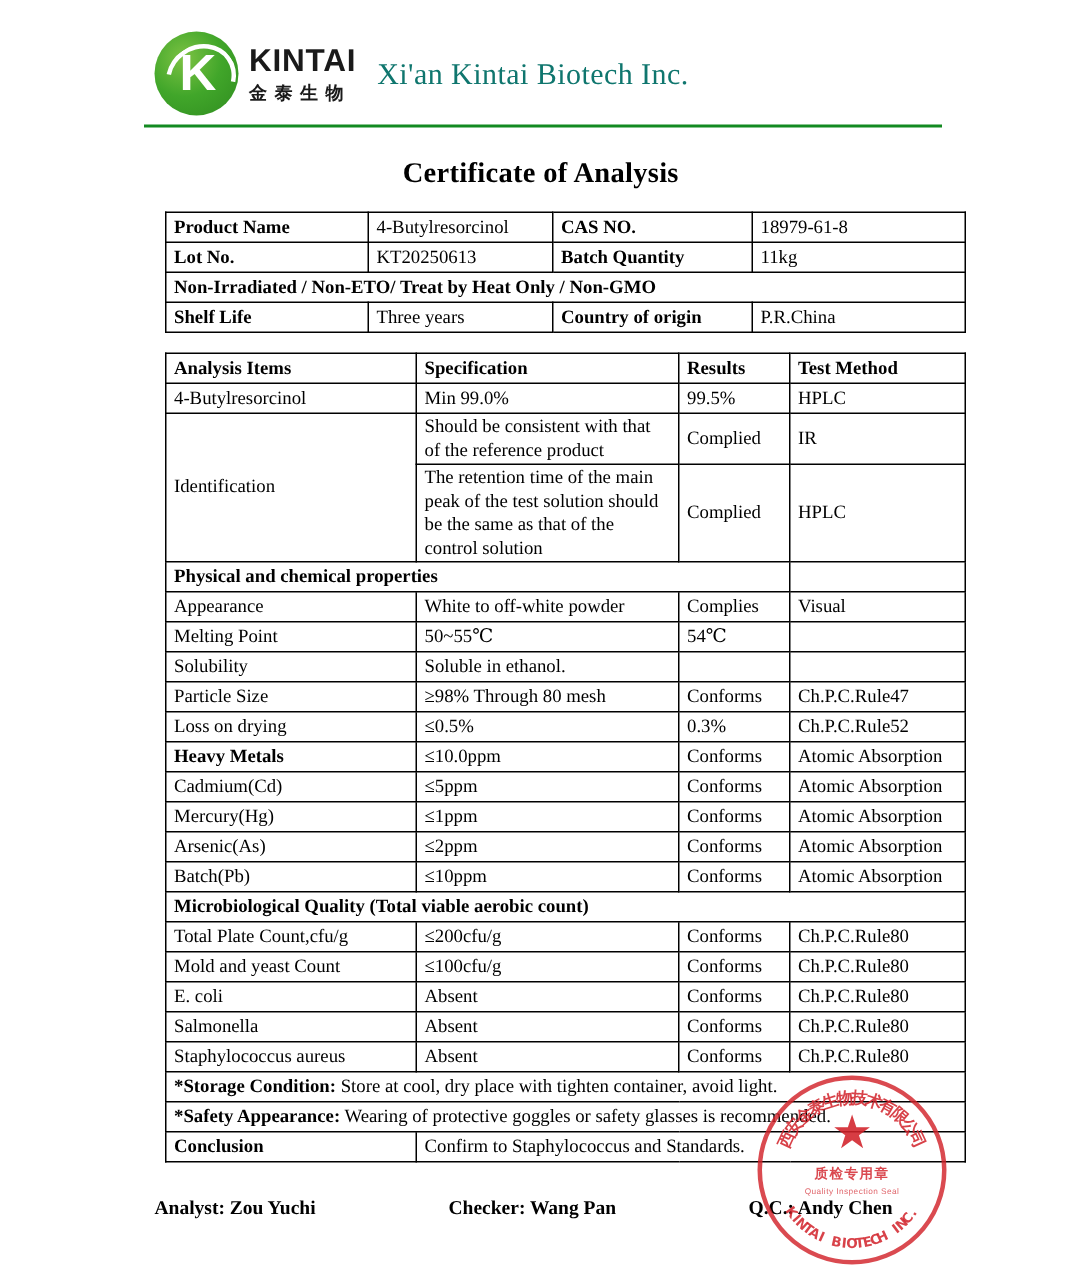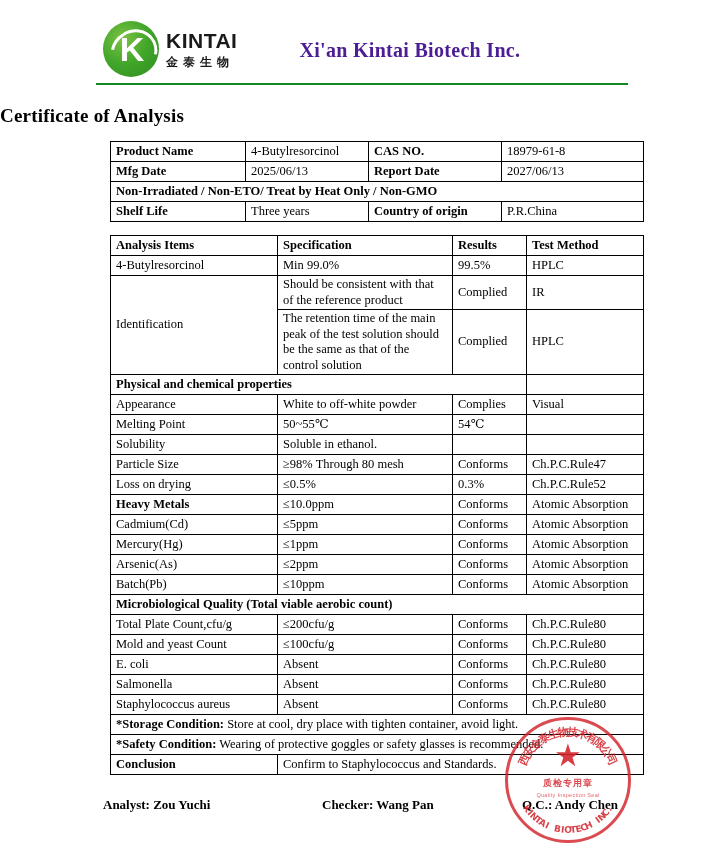--- a/index.html
+++ b/index.html
@@ -91,39 +91,38 @@
   }
   #company-cn {
     font-family: "DejaVu Sans", sans-serif;
     font-weight: bold;
     font-size: 23px;
     color: #0f7a1e;
     letter-spacing: 1px;
   }
   #company-en {
     font-family: "Liberation Serif", serif;
-    font-weight: bold;
+    font-weight: normal;
     font-size: 20px;
-    color: #4c1d95;
+    color: #0f766e;
     margin-top: 2px;
     letter-spacing: 0.3px;
-    margin-left: 48px;
   }
   #green-rule {
     position: absolute;
     left: 96px;
     right: 93px;
     bottom: 3px;
     height: 2px;
     background: #138a21;
   }
 
   
   #doc-title {
-    text-align: left;
+    text-align: center;
     font-size: 19px;
     font-weight: bold;
     margin: 17px 0 14px 0;
     letter-spacing: 0.2px;
   }
 
   
   .sheet {
     width: 533px;
     margin: 0 auto;
@@ -170,21 +169,21 @@
   
   #signatures {
     width: 533px;
     margin: 22px auto 0 auto;
     display: flex;
     font-size: 13px;
     font-weight: bold;
     position: relative;
   }
   #sig-analyst { width: 196px; padding-left: 9px; }
-  #sig-checker { width: 200px; margin-left: 23px; }
+  #sig-checker { width: 200px; }
   #sig-qc { flex: 1; }
 
   
   #seal {
     position: absolute;
     left: 505px;
     top: 717px;
     width: 126px;
     height: 126px;
     pointer-events: none;
@@ -279,24 +278,24 @@
         <col class="c4">
       </colgroup>
     <tbody>
       <tr>
         <td class="b">Product Name</td>
         <td>4-Butylresorcinol</td>
         <td class="b">CAS NO.</td>
         <td>18979-61-8</td>
       </tr>
       <tr>
-        <td class="b">Mfg Date</td>
-        <td>2025/06/13</td>
-        <td class="b">Report Date</td>
-        <td>2027/06/13</td>
+        <td class="b">Lot No.</td>
+        <td>KT20250613</td>
+        <td class="b">Batch Quantity</td>
+        <td>11kg</td>
       </tr>
       <tr>
         <td class="b" colspan="4">Non-Irradiated / Non-ETO/ Treat by Heat Only / Non-GMO</td>
       </tr>
       <tr>
         <td class="b">Shelf Life</td>
         <td>Three years</td>
         <td class="b">Country of origin</td>
         <td>P.R.China</td>
       </tr>
@@ -438,21 +437,21 @@
         <td>Staphylococcus aureus</td>
         <td>Absent</td>
         <td>Conforms</td>
         <td>Ch.P.C.Rule80</td>
       </tr>
 
       <tr>
         <td colspan="4" class="pad-top"><span class="b">*Storage Condition:</span><span> Store at cool, dry  place with tighten container, avoid light.</span></td>
       </tr>
       <tr>
-        <td colspan="4" class="pad-top"><span class="b">*Safety Condition:</span><span> Wearing of protective goggles or safety glasses is recommended.</span></td>
+        <td colspan="4" class="pad-top"><span class="b">*Safety Appearance:</span><span> Wearing of protective goggles or safety glasses is recommended.</span></td>
       </tr>
       <tr>
         <td class="b pad-top">Conclusion</td>
         <td colspan="3" class="pad-top">Confirm to Staphylococcus and Standards.</td>
       </tr>
     </tbody>
   </table>
 </div>
 
 <div id="signatures">

